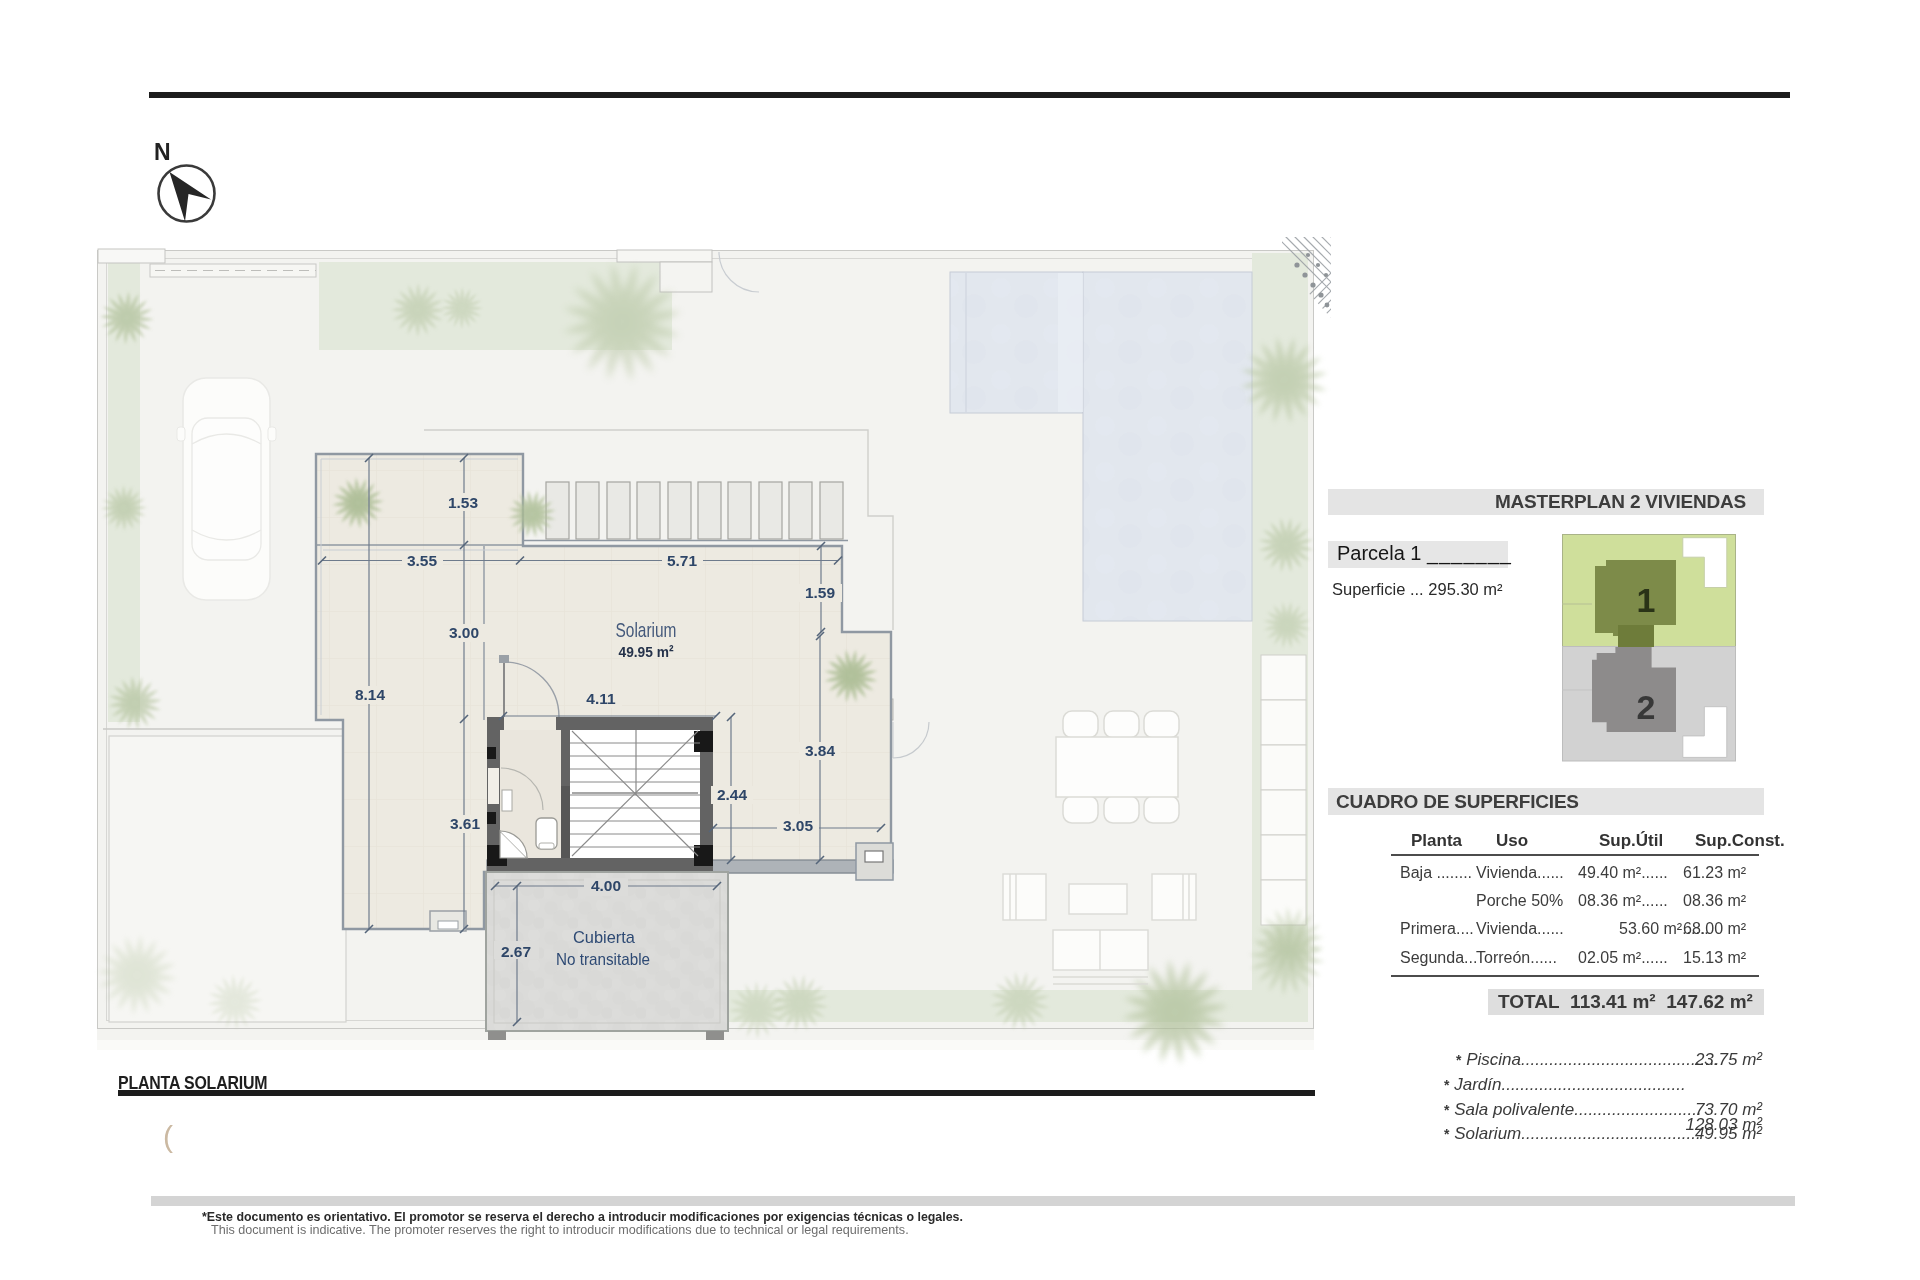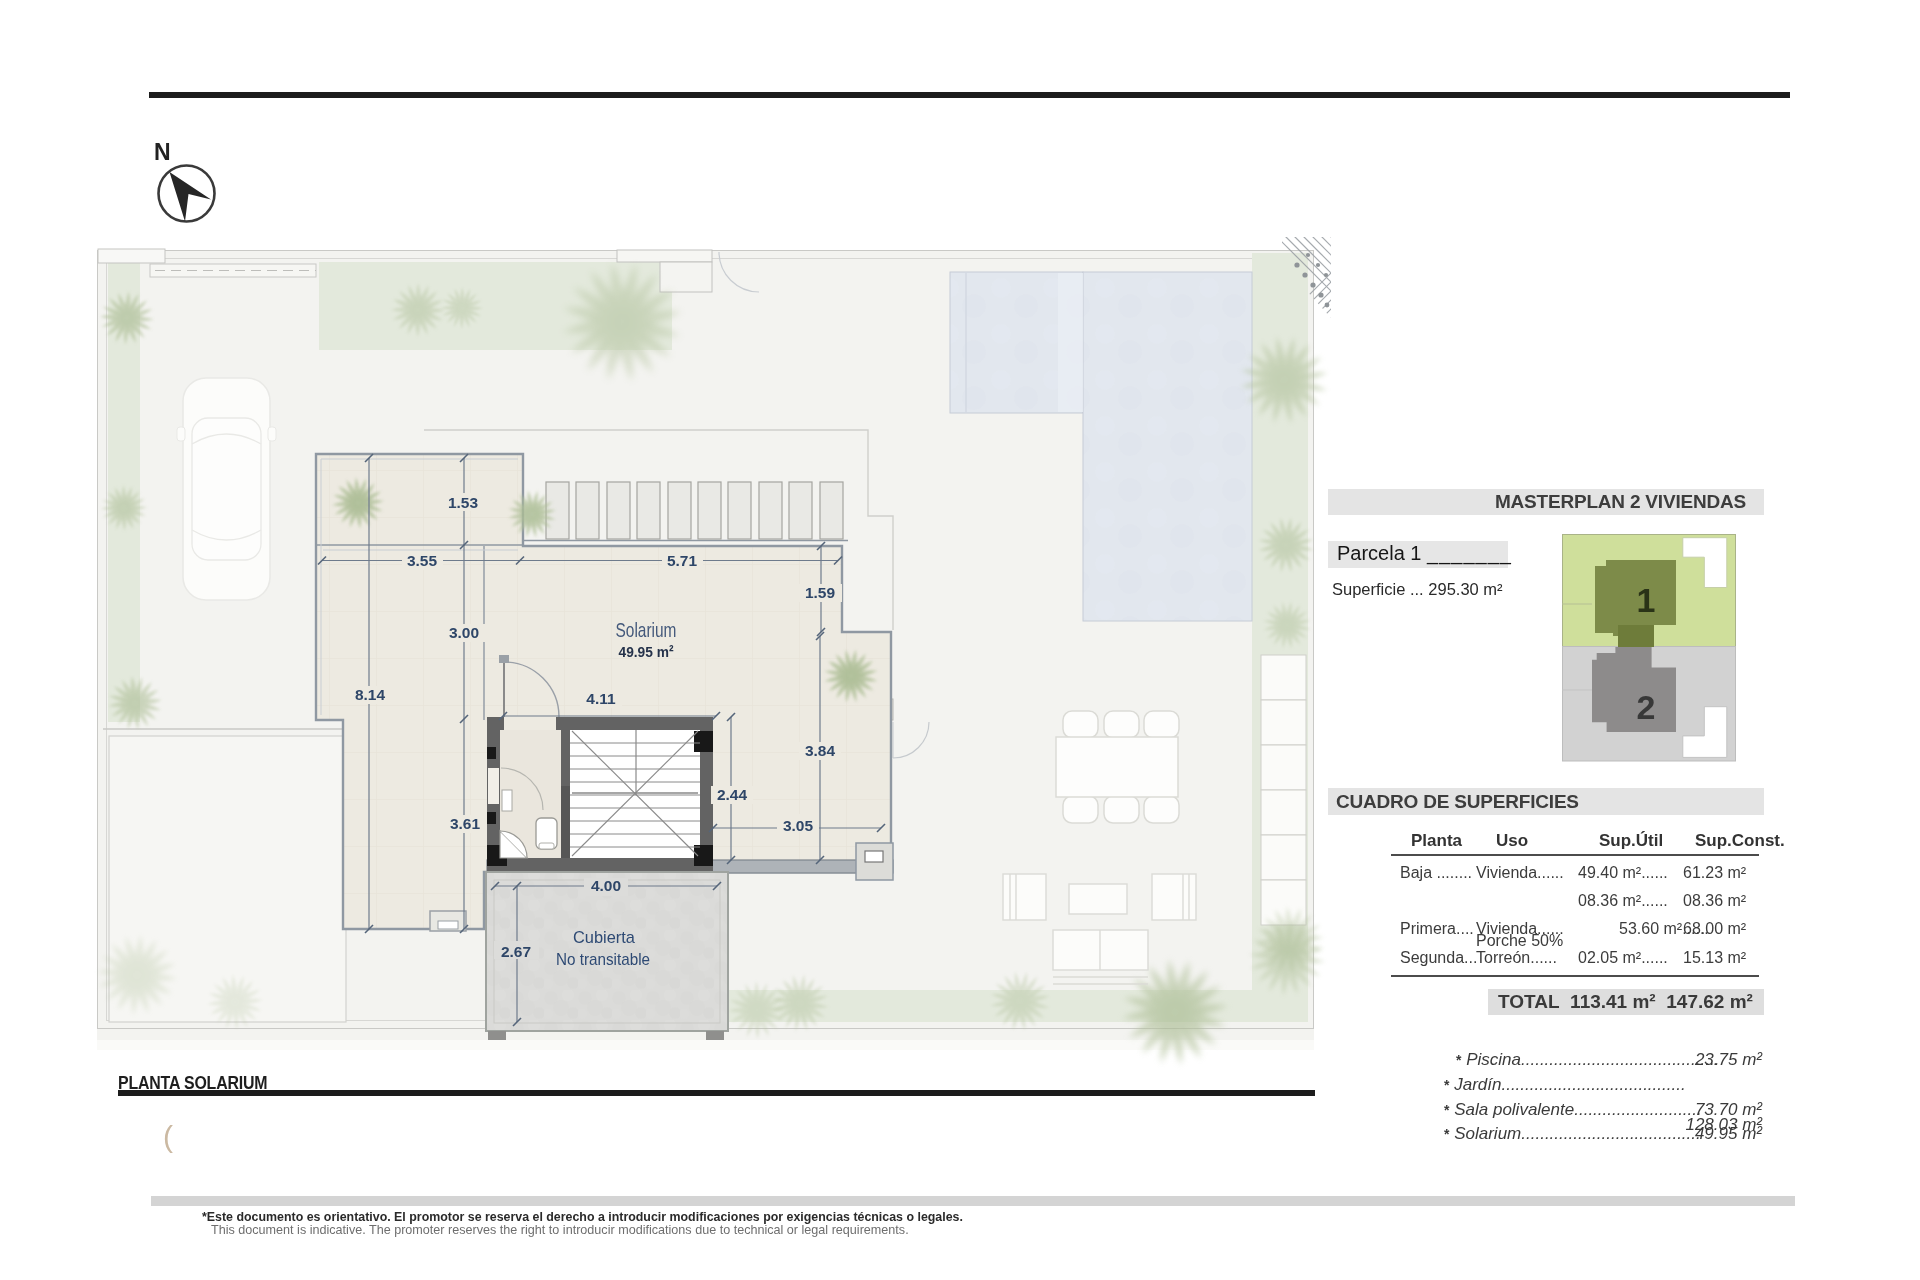--- a/index.html
+++ b/index.html
@@ -453,21 +453,21 @@
 <div class="abs" style="left:1391px;top:854px;width:368px;height:2px;background:#4c4c4c;"></div>
 <div class="abs" style="left:1391px;top:859px;width:380px;font-size:16px;color:#3c3c3c;line-height:28.2px;white-space:nowrap;">
   <div>
       <span class="abs" style="left:9px;">Baja ........</span>
       <span class="abs" style="left:85px;">Vivienda......</span>
       <span class="abs" style="left:187px;">49.40 m²......</span>
       <span class="abs" style="left:292px;">61.23 m²</span>
     </div>
   <div style="height:28.2px;"></div>
   <div>
-      <span class="abs" style="left:85px;top:28.2px;margin-top:40px;">Porche 50%</span>
+      <span class="abs" style="left:85px;top:28.2px;">Porche 50%</span>
       <span class="abs" style="left:187px;top:28.2px;">08.36 m²......</span>
       <span class="abs" style="left:292px;top:28.2px;">08.36 m²</span>
     </div>
   <div>
       <span class="abs" style="left:9px;top:56.4px;">Primera.... </span>
       <span class="abs" style="left:85px;top:56.4px;">Vivienda......</span>
       <span class="abs" style="left:187px;top:56.4px;margin-left:41px;">53.60 m²......</span>
       <span class="abs" style="left:292px;top:56.4px;">68.00 m²</span>
     </div>
   <div>

